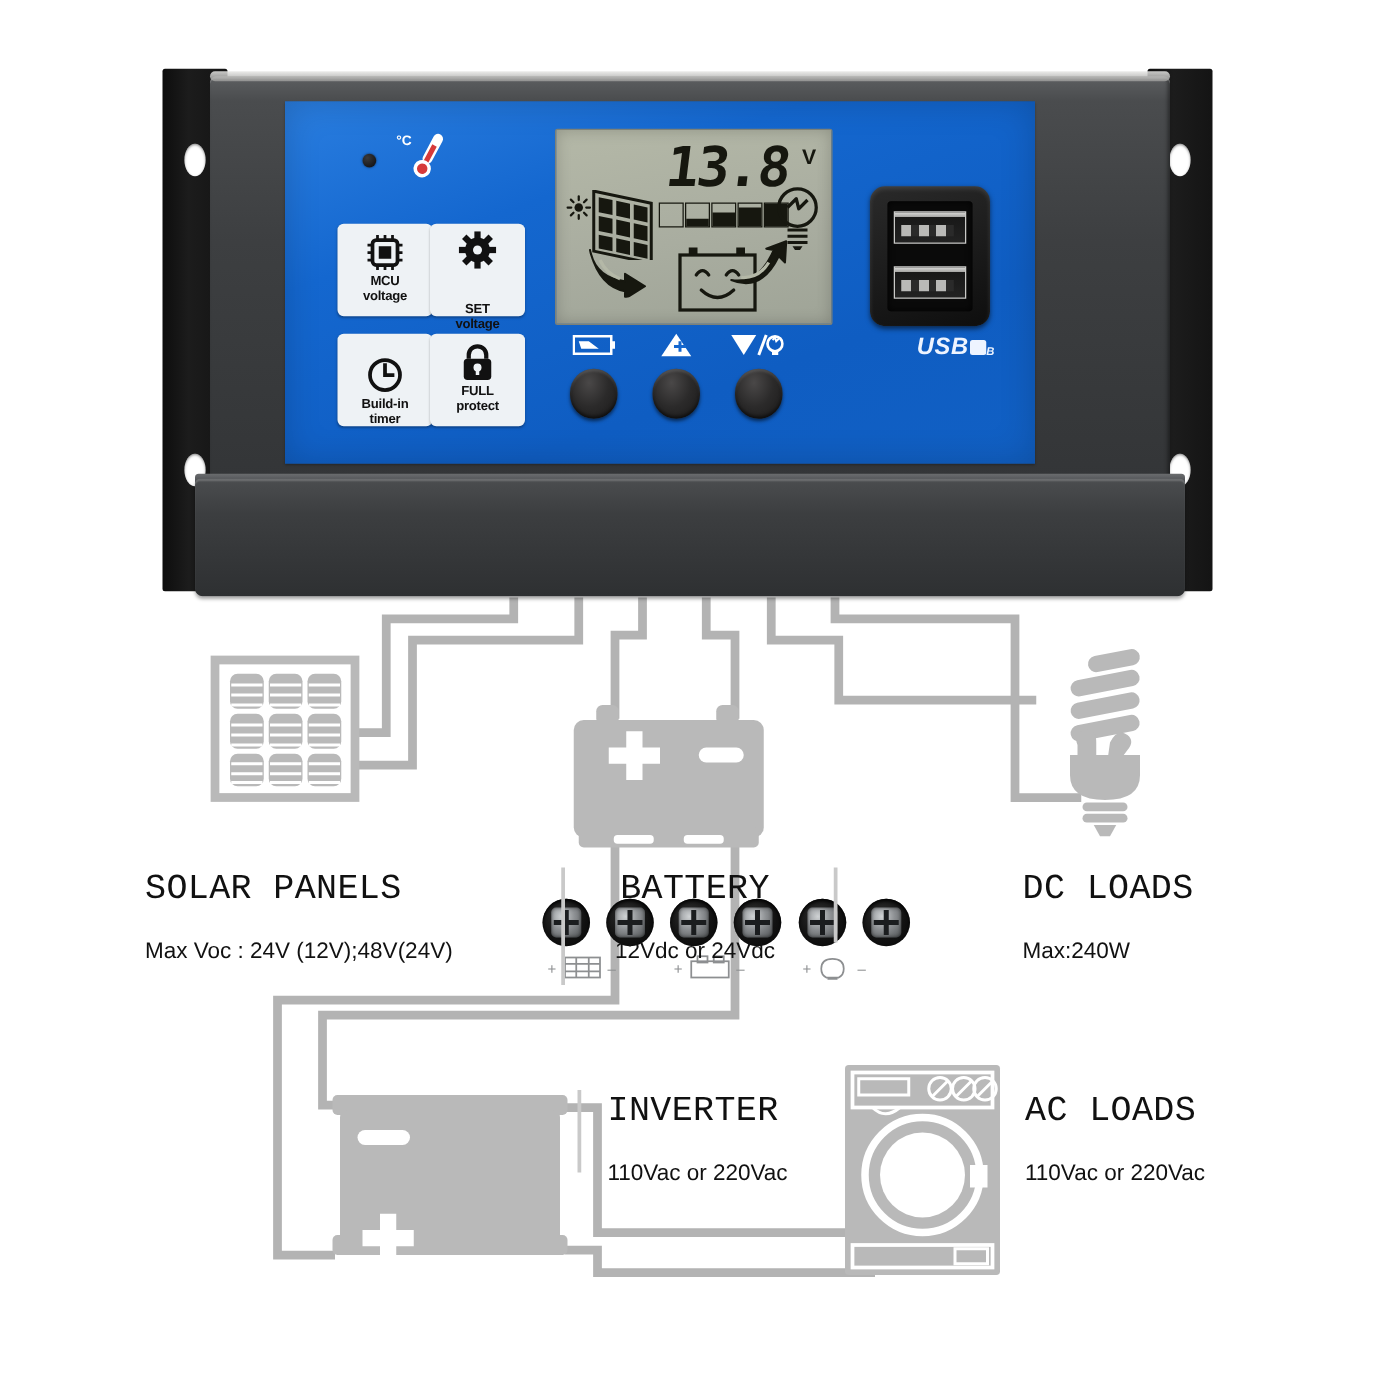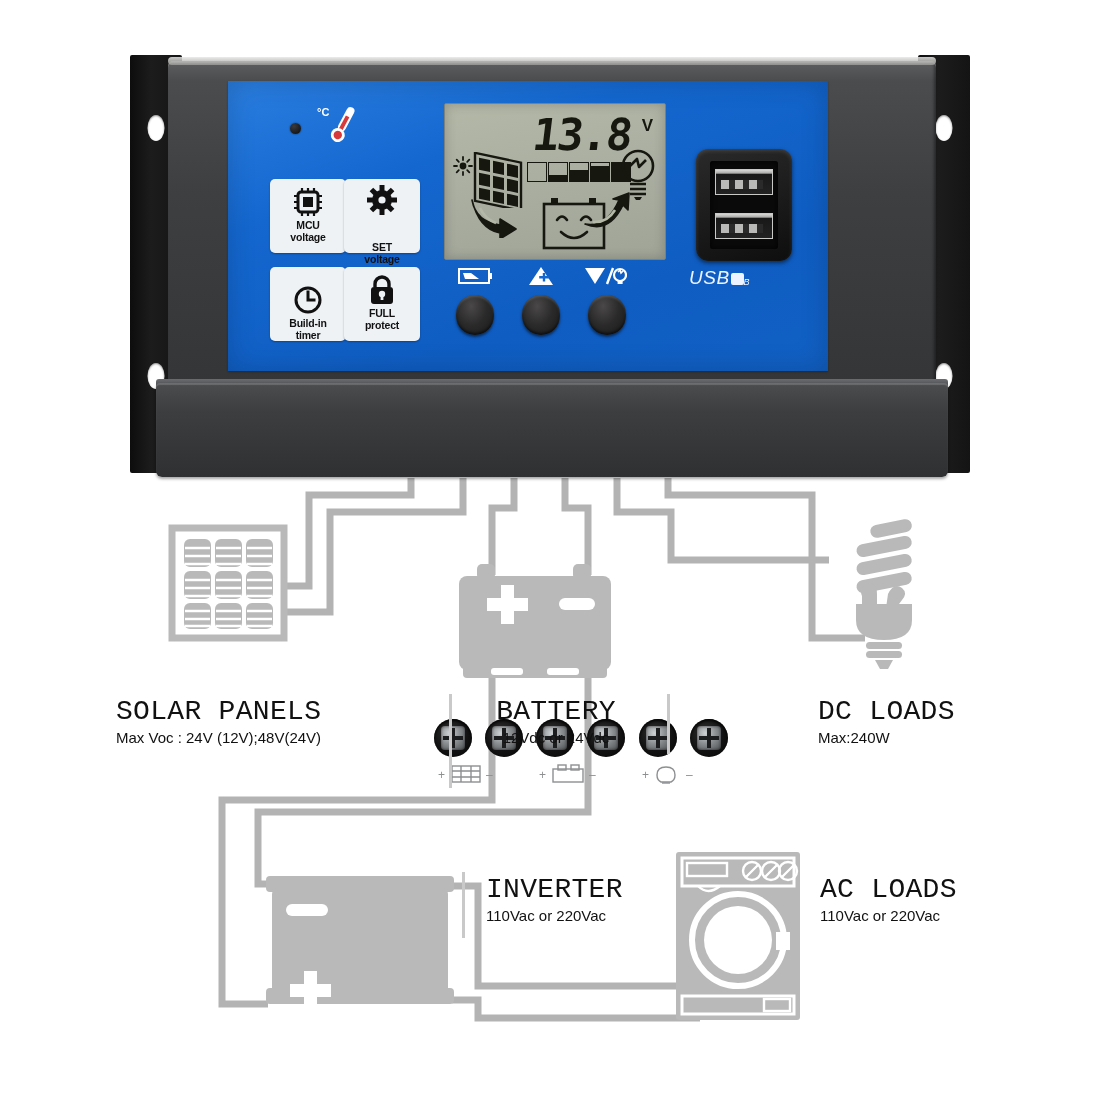--- a/index.html
+++ b/index.html
@@ -89,22 +89,22 @@
              box-shadow:inset 0 2px 4px rgba(255,255,255,.13), 0 2px 4px rgba(0,0,0,.55);}
   .usb-inner{position:absolute;left:14px;top:12px;width:68px;height:88px;
              background:#0a0a0a;border-radius:3px;overflow:hidden;
              box-shadow:inset 0 0 6px rgba(0,0,0,.9);}
   .usb-port{position:absolute;left:5px;width:58px;height:26px;
             background:linear-gradient(180deg,#d8d8d6 0%,#a8a8a6 14%,#181818 16%,#222 100%);
             border:1px solid #c9c9c7;box-sizing:border-box;}
   .usb-port::after{content:"";position:absolute;left:5px;top:10px;width:42px;height:9px;
             background:repeating-linear-gradient(90deg,#b9b9b7 0 8px,#2a2a2a 8px 14px);}
   .usb-p1{top:8px;} .usb-p2{top:52px;}
-  .usb-label{position:absolute;left:461px;top:186px;width:96px;text-align:left;
-             color:#eef4ff;font-size:19px;font-weight:normal;font-style:italic;letter-spacing:.5px;}
+  .usb-label{position:absolute;left:472px;top:186px;width:96px;text-align:right;
+             color:#eef4ff;font-size:19px;font-weight:bold;font-style:italic;letter-spacing:.5px;}
   .usb-label span.sq{display:inline-block;width:13px;height:12px;background:#eef4ff;
              border-radius:2px;vertical-align:-1px;margin-left:1px;}
   .usb-label span.tiny{font-size:9px;vertical-align:-1px;}
 
   
   .terminals{position:absolute;left:278px;top:336px;width:290px;height:70px;}
   .term{position:absolute;top:0;width:38px;height:38px;border-radius:50%;
         background:radial-gradient(circle at 40% 32%,#2c2c2c 0%,#121212 55%,#080808 100%);
         box-shadow:inset 0 2px 3px rgba(0,0,0,.9), 0 1px 1px rgba(255,255,255,.08);}
   .screw{position:absolute;left:7px;top:7px;width:24px;height:24px;border-radius:4px;
@@ -113,21 +113,21 @@
   .screw::before,.screw::after{content:"";position:absolute;background:#1b1d1f;}
   .screw::before{left:10px;top:2px;width:4px;height:20px;}
   .screw::after{left:2px;top:10px;width:20px;height:4px;}
 
   
   #wires{position:absolute;left:0;top:0;width:1100px;height:1100px;}
 
   
   .cap{position:absolute;}
   .cap .ttl{font-size:28px;letter-spacing:.3px;color:#111;white-space:nowrap;font-family:Liberation Mono, monospace;}
-  .cap .sub{font-size:15px;color:#111;white-space:nowrap;line-height:22px;}
+  .cap .sub{font-size:18px;color:#111;white-space:nowrap;line-height:22px;margin-top:22px;}
   .cap.center{text-align:center;}
   .divider{position:absolute;width:3px;background:#c9c9c9;}
 </style>
 </head>
 <body>
 
 <svg id="wires" viewBox="0 0 1100 1100">
   <g fill="none" stroke="#b3b3b3" stroke-width="7" stroke-linecap="butt" stroke-linejoin="miter">
 
     <path d="M411 478 L411 495 L309 495 L309 586 L286 586"></path>

